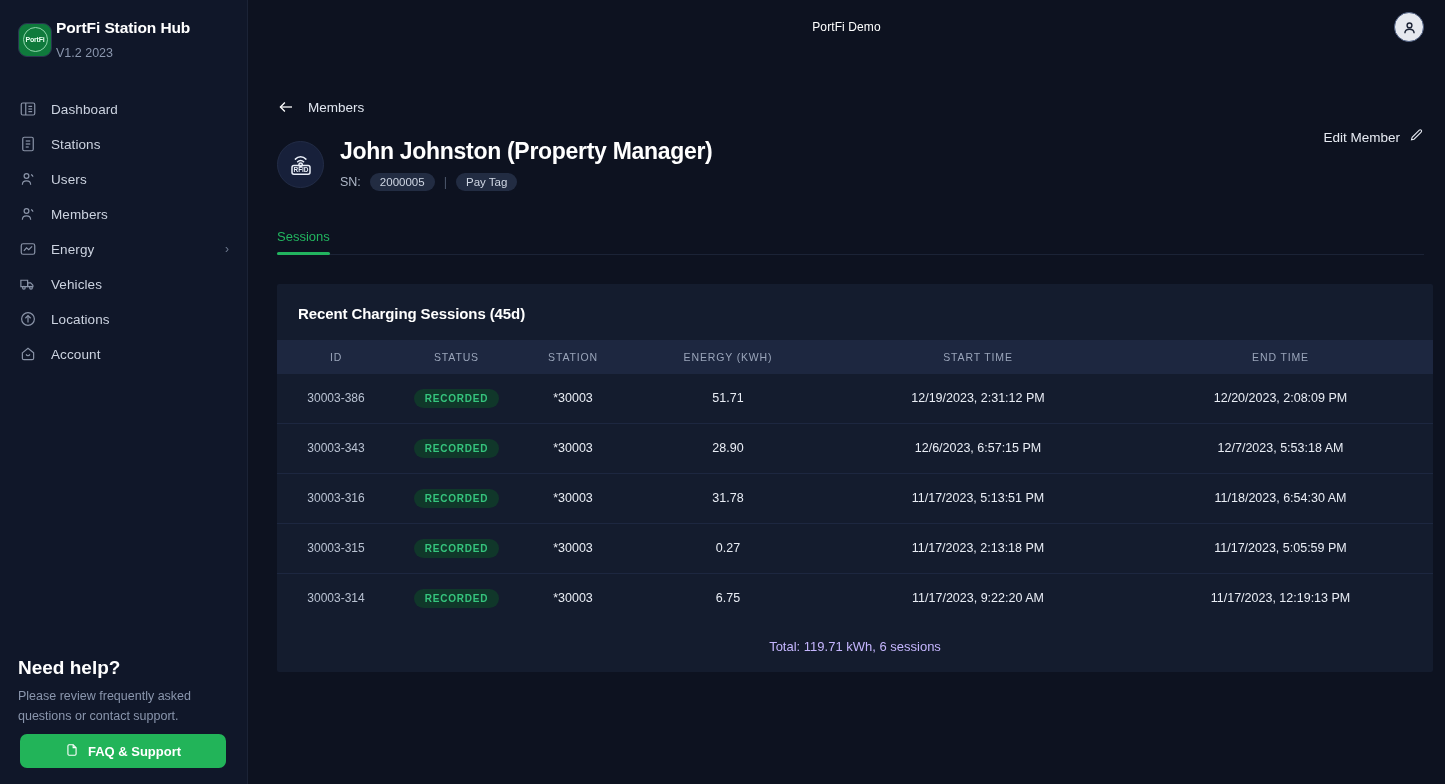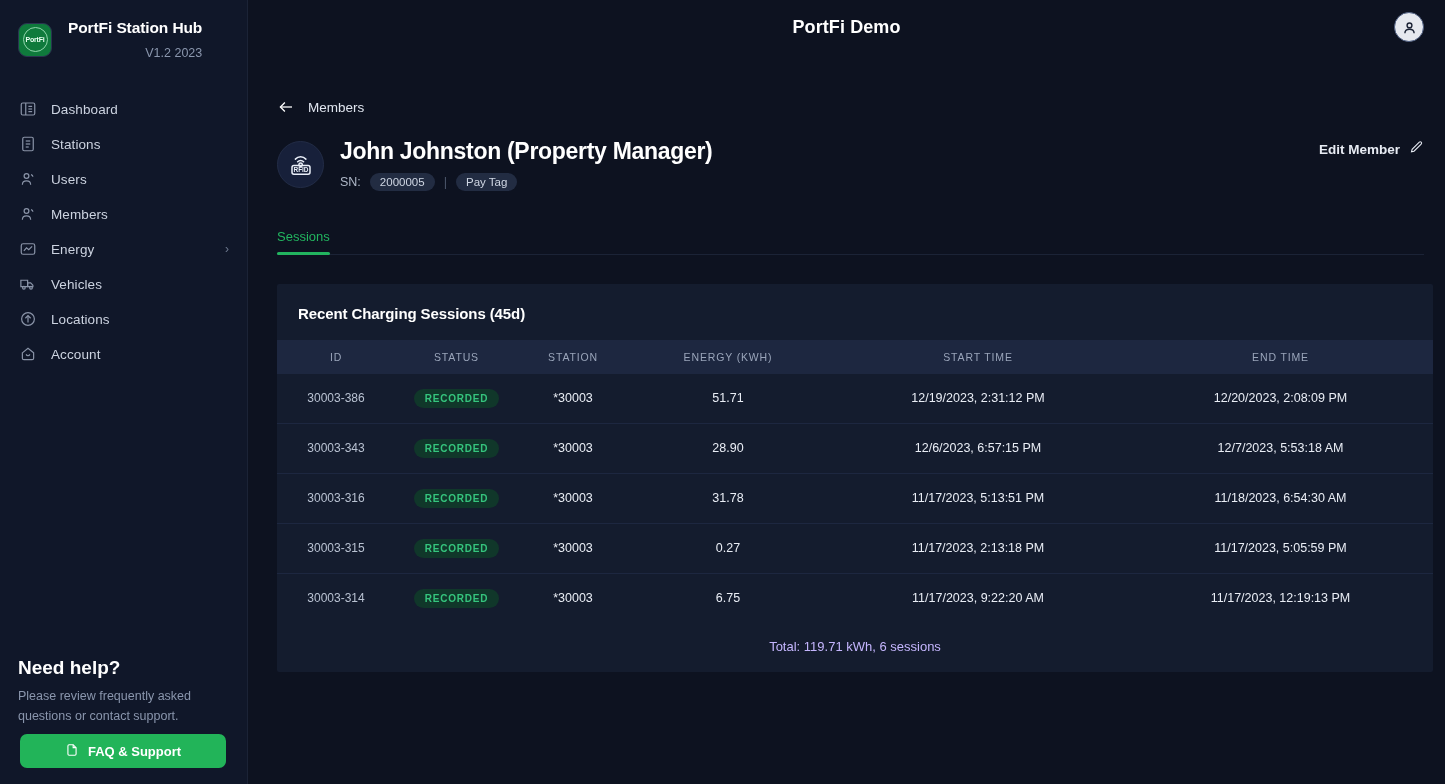--- a/index.html
+++ b/index.html
@@ -13,21 +13,21 @@
 
   
   .sidebar {
     width: 248px; height: 784px;
     background: #101729;
     border-right: 1px solid #1b2336;
     display: flex; flex-direction: column;
     position: relative;
     flex: 0 0 248px;
   }
-  .brand { display: flex; align-items: center; gap: 16px; padding: 18px 0 0 18px; text-align: right; }
+  .brand { display: flex; align-items: center; gap: 4px; padding: 18px 0 0 18px; }
   .brand-logo {
     width: 34px; height: 34px; border-radius: 9px;
     background: #0f7a3c;
     border: 1px solid #2a3450;
     display: flex; align-items: center; justify-content: center;
     flex: 0 0 34px;
   }
   .brand-logo .ring {
     width: 25px; height: 25px; border-radius: 50%;
     border: 1.5px solid #8fd6ab;
@@ -54,21 +54,21 @@
     position: absolute; left: 20px; bottom: 16px; width: 206px; height: 34px;
     background: #22b459; border: none; border-radius: 7px;
     display: flex; align-items: center; justify-content: center; gap: 9px;
     color: #ffffff; font-size: 13px; font-weight: bold; cursor: pointer;
     font-family: "Liberation Sans", sans-serif;
   }
 
   
   .main { flex: 1 1 auto; height: 784px; background: #0d1220; position: relative; overflow: hidden; }
   .topbar { height: 54px; display: flex; align-items: center; justify-content: center; position: relative; }
-  .topbar .app-title { font-size: 18px; font-weight: bold; color: #ffffff; letter-spacing: 0.1px; }
+  .topbar .app-title { font-size: 12px; font-weight: normal; color: #ffffff; letter-spacing: 0.1px; }
   .avatar {
     position: absolute; right: 21px; top: 12px;
     width: 30px; height: 30px; border-radius: 50%;
     background: #e6e9ef; border: 1.5px solid #4d5d80;
     display: flex; align-items: center; justify-content: center; cursor: pointer;
   }
 
   .content { padding: 0 21px 0 21px; }
   .back-row { display: flex; align-items: center; gap: 13px; padding: 44px 0 0 8px; cursor: pointer; }
   .back-row .arrow { color: #ffffff; font-size: 17px; line-height: 1; display:flex; }
@@ -80,22 +80,22 @@
     background: #17203a; border: 1px solid #222c46;
     display: flex; align-items: center; justify-content: center;
     flex: 0 0 47px; margin-right: 16px;
   }
   .m-name { font-size: 23px; font-weight: bold; color: #ffffff; letter-spacing: -0.3px; line-height: 1.2; }
   .m-meta { display: flex; align-items: center; gap: 9px; margin-top: 7px; }
   .m-meta .sn-lbl { font-size: 12.5px; color: #aeb7c7; }
   .chip { background: #222c42; color: #cfd6e3; font-size: 11.5px; padding: 3px 10px; border-radius: 11px; }
   .divider-v { color: #4a5468; font-size: 13px; }
   .edit-member {
-    position: absolute; right: 0; top: 24px;
-    display: flex; align-items: center; gap: 9px; cursor: pointer; font-weight: bold;
+    position: absolute; right: 0; top: 12px;
+    display: flex; align-items: center; gap: 9px; cursor: pointer;
   }
   .edit-member .em-lbl { font-size: 13.5px; color: #e7ebf3; }
 
   .tabs { margin: 38px 0 0 8px; border-bottom: 1px solid #1b2336; display: flex; }
   .tab {
     font-size: 13px; padding: 0 0 10px 0; margin-right: 26px;
     color: #22b45f; cursor: pointer; position: relative;
   }
   .tab.active:after {
     content: ""; position: absolute; left: 0; right: 0; bottom: -1px; height: 2.5px;

